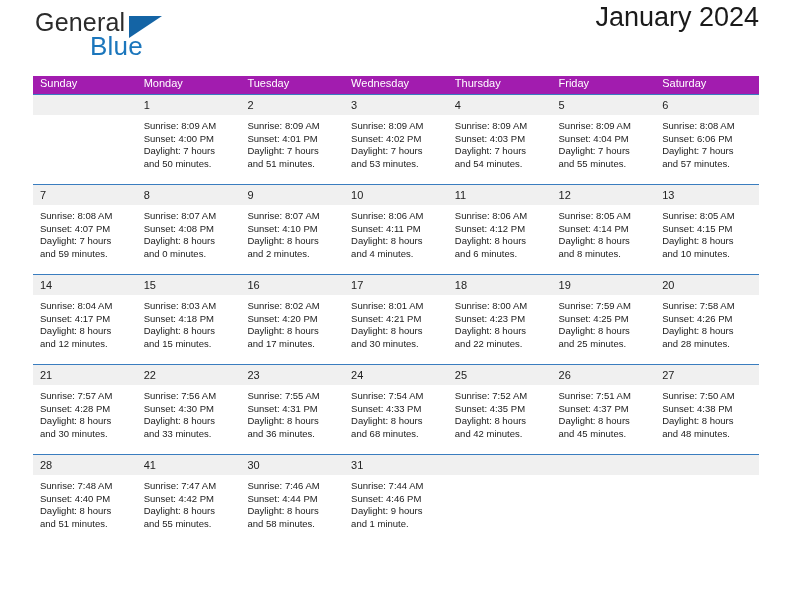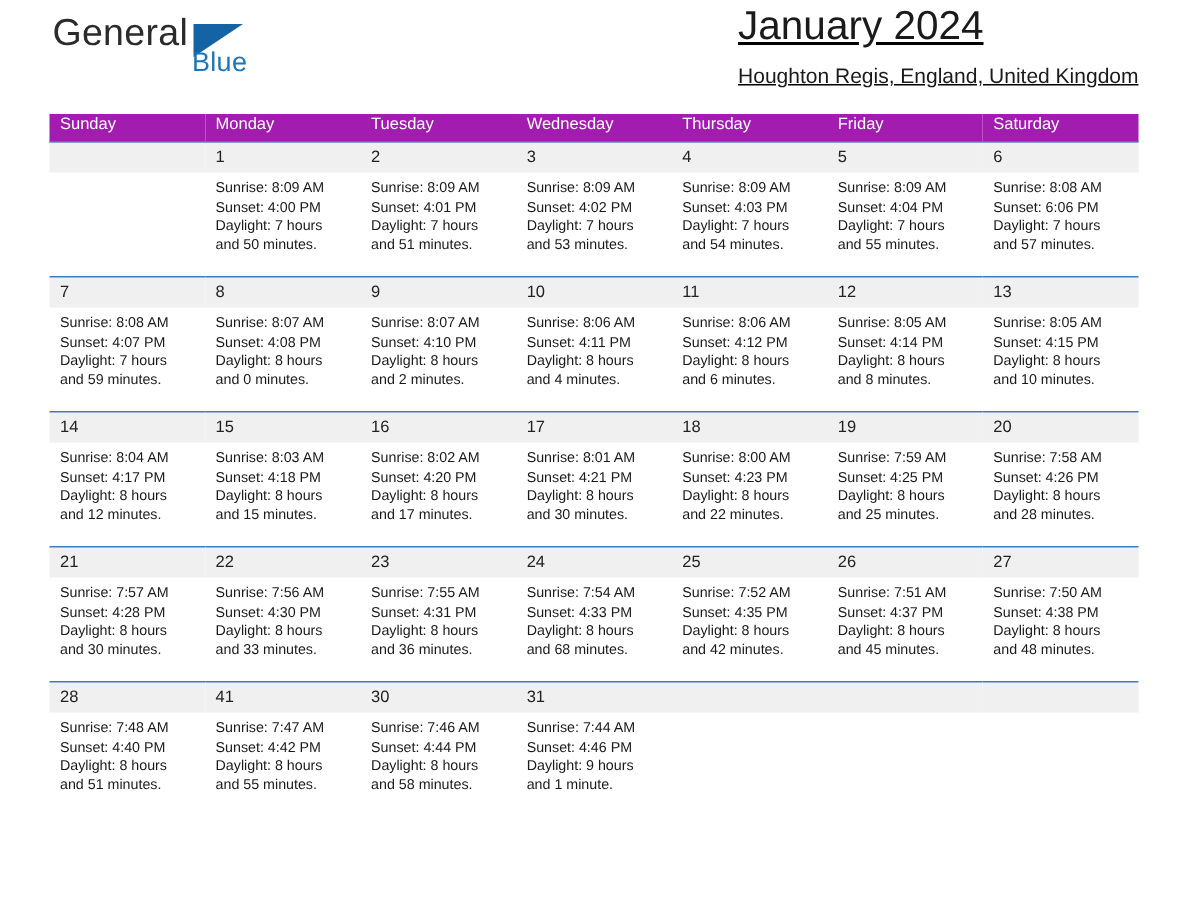--- a/index.html
+++ b/index.html
@@ -40,41 +40,39 @@
     top: 0px;
     font-size: 25px;
     letter-spacing: 0.2px;
     color: #2b2b2b;
     font-family: "Liberation Sans", sans-serif;
   }
   .logo-blue {
     position: absolute;
     left: 57px;
     top: 23px;
-    font-size: 18px;
+    font-size: 26px;
     letter-spacing: 0.2px;
     color: #1b76bc;
     font-family: "Liberation Sans", sans-serif;
-    margin-left: 38px;
   }
   .logo-tri {
     position: absolute;
     left: 96px;
     top: 8px;
     width: 0;
     height: 0;
     border-left: 33px solid #1464a5;
     border-bottom: 22px solid transparent;
   }
   .title-block {
     position: absolute;
     right: 0;
     top: 0;
-    text-align: left;
-    text-decoration: underline;
+    text-align: center;
   }
   .cal-title {
     font-size: 27px;
     color: #1a1a1a;
     line-height: 34px;
     white-space: nowrap;
   }
   .cal-subtitle {
     font-size: 14px;
     color: #1a1a1a;
@@ -138,21 +136,20 @@
 <div class="page">
 
   <div class="header">
     <div class="logo">
       <span class="logo-general">General</span>
       <span class="logo-tri"></span>
       <span class="logo-blue">Blue</span>
     </div>
     <div class="title-block">
       <div class="cal-title">January 2024</div>
-      <div class="cal-subtitle">Houghton Regis, England, United Kingdom</div>
     </div>
   </div>
 
   <table class="calendar">
     <thead>
       <tr>
         <th>Sunday</th>
         <th>Monday</th>
         <th>Tuesday</th>
         <th>Wednesday</th>

